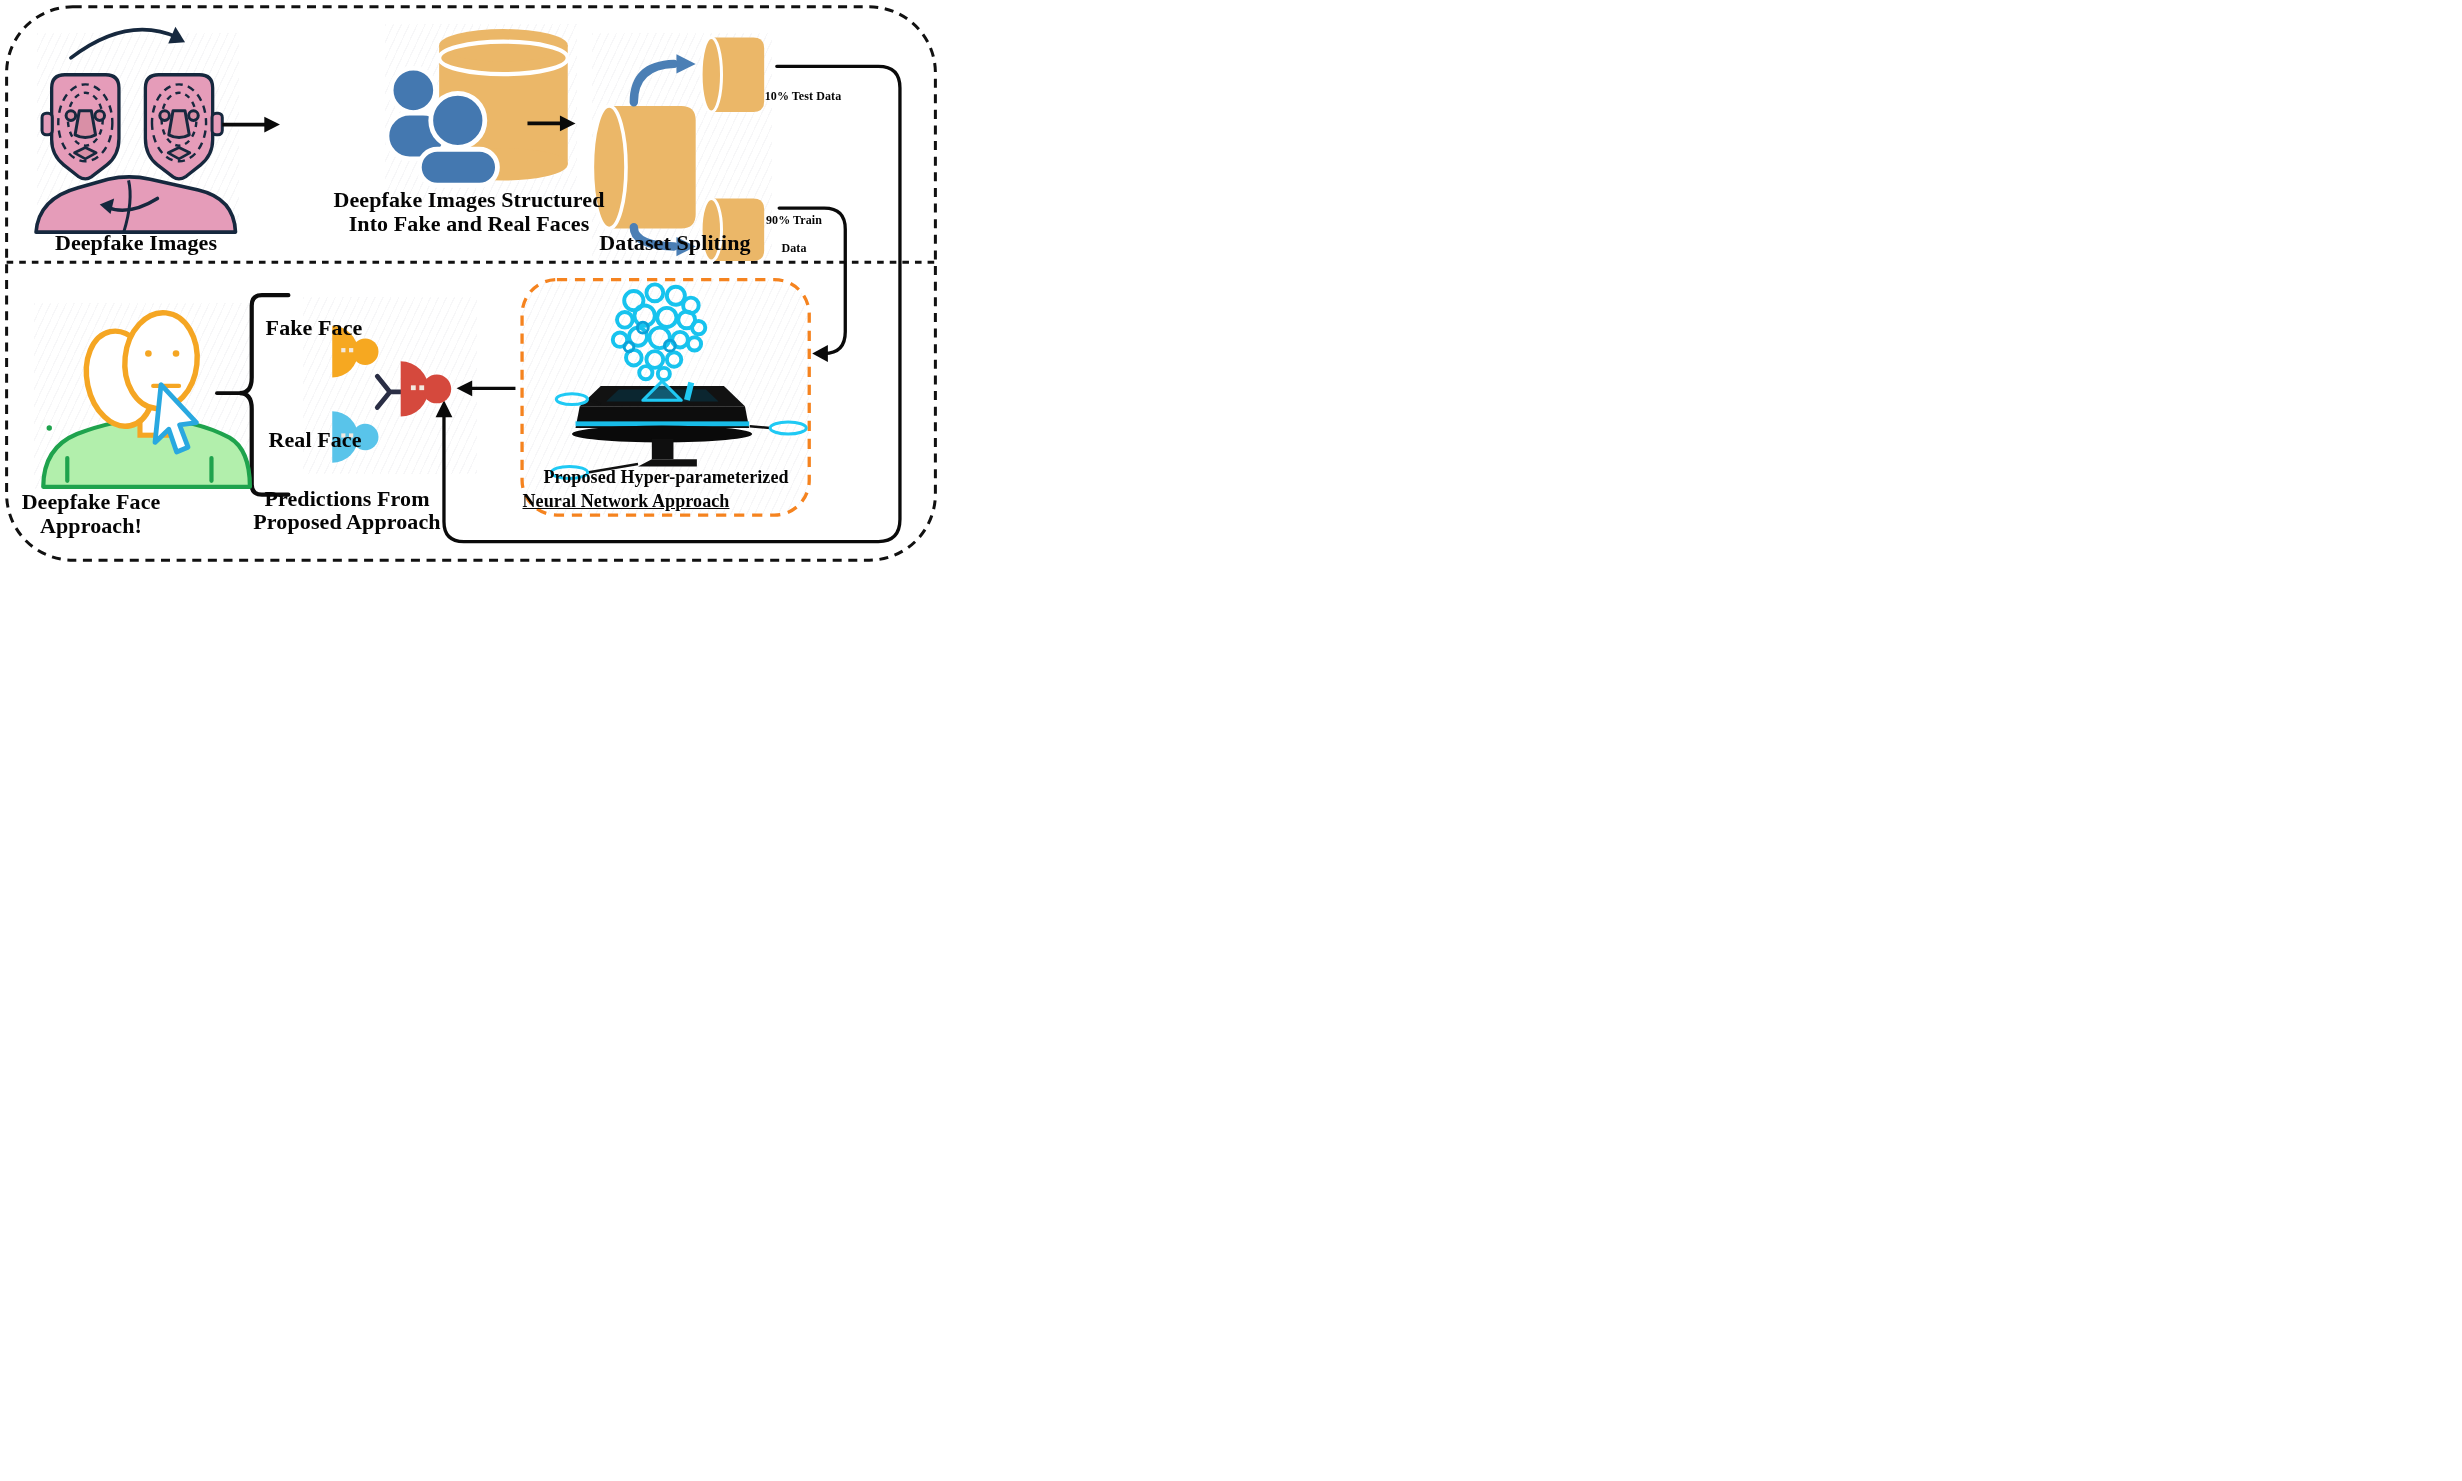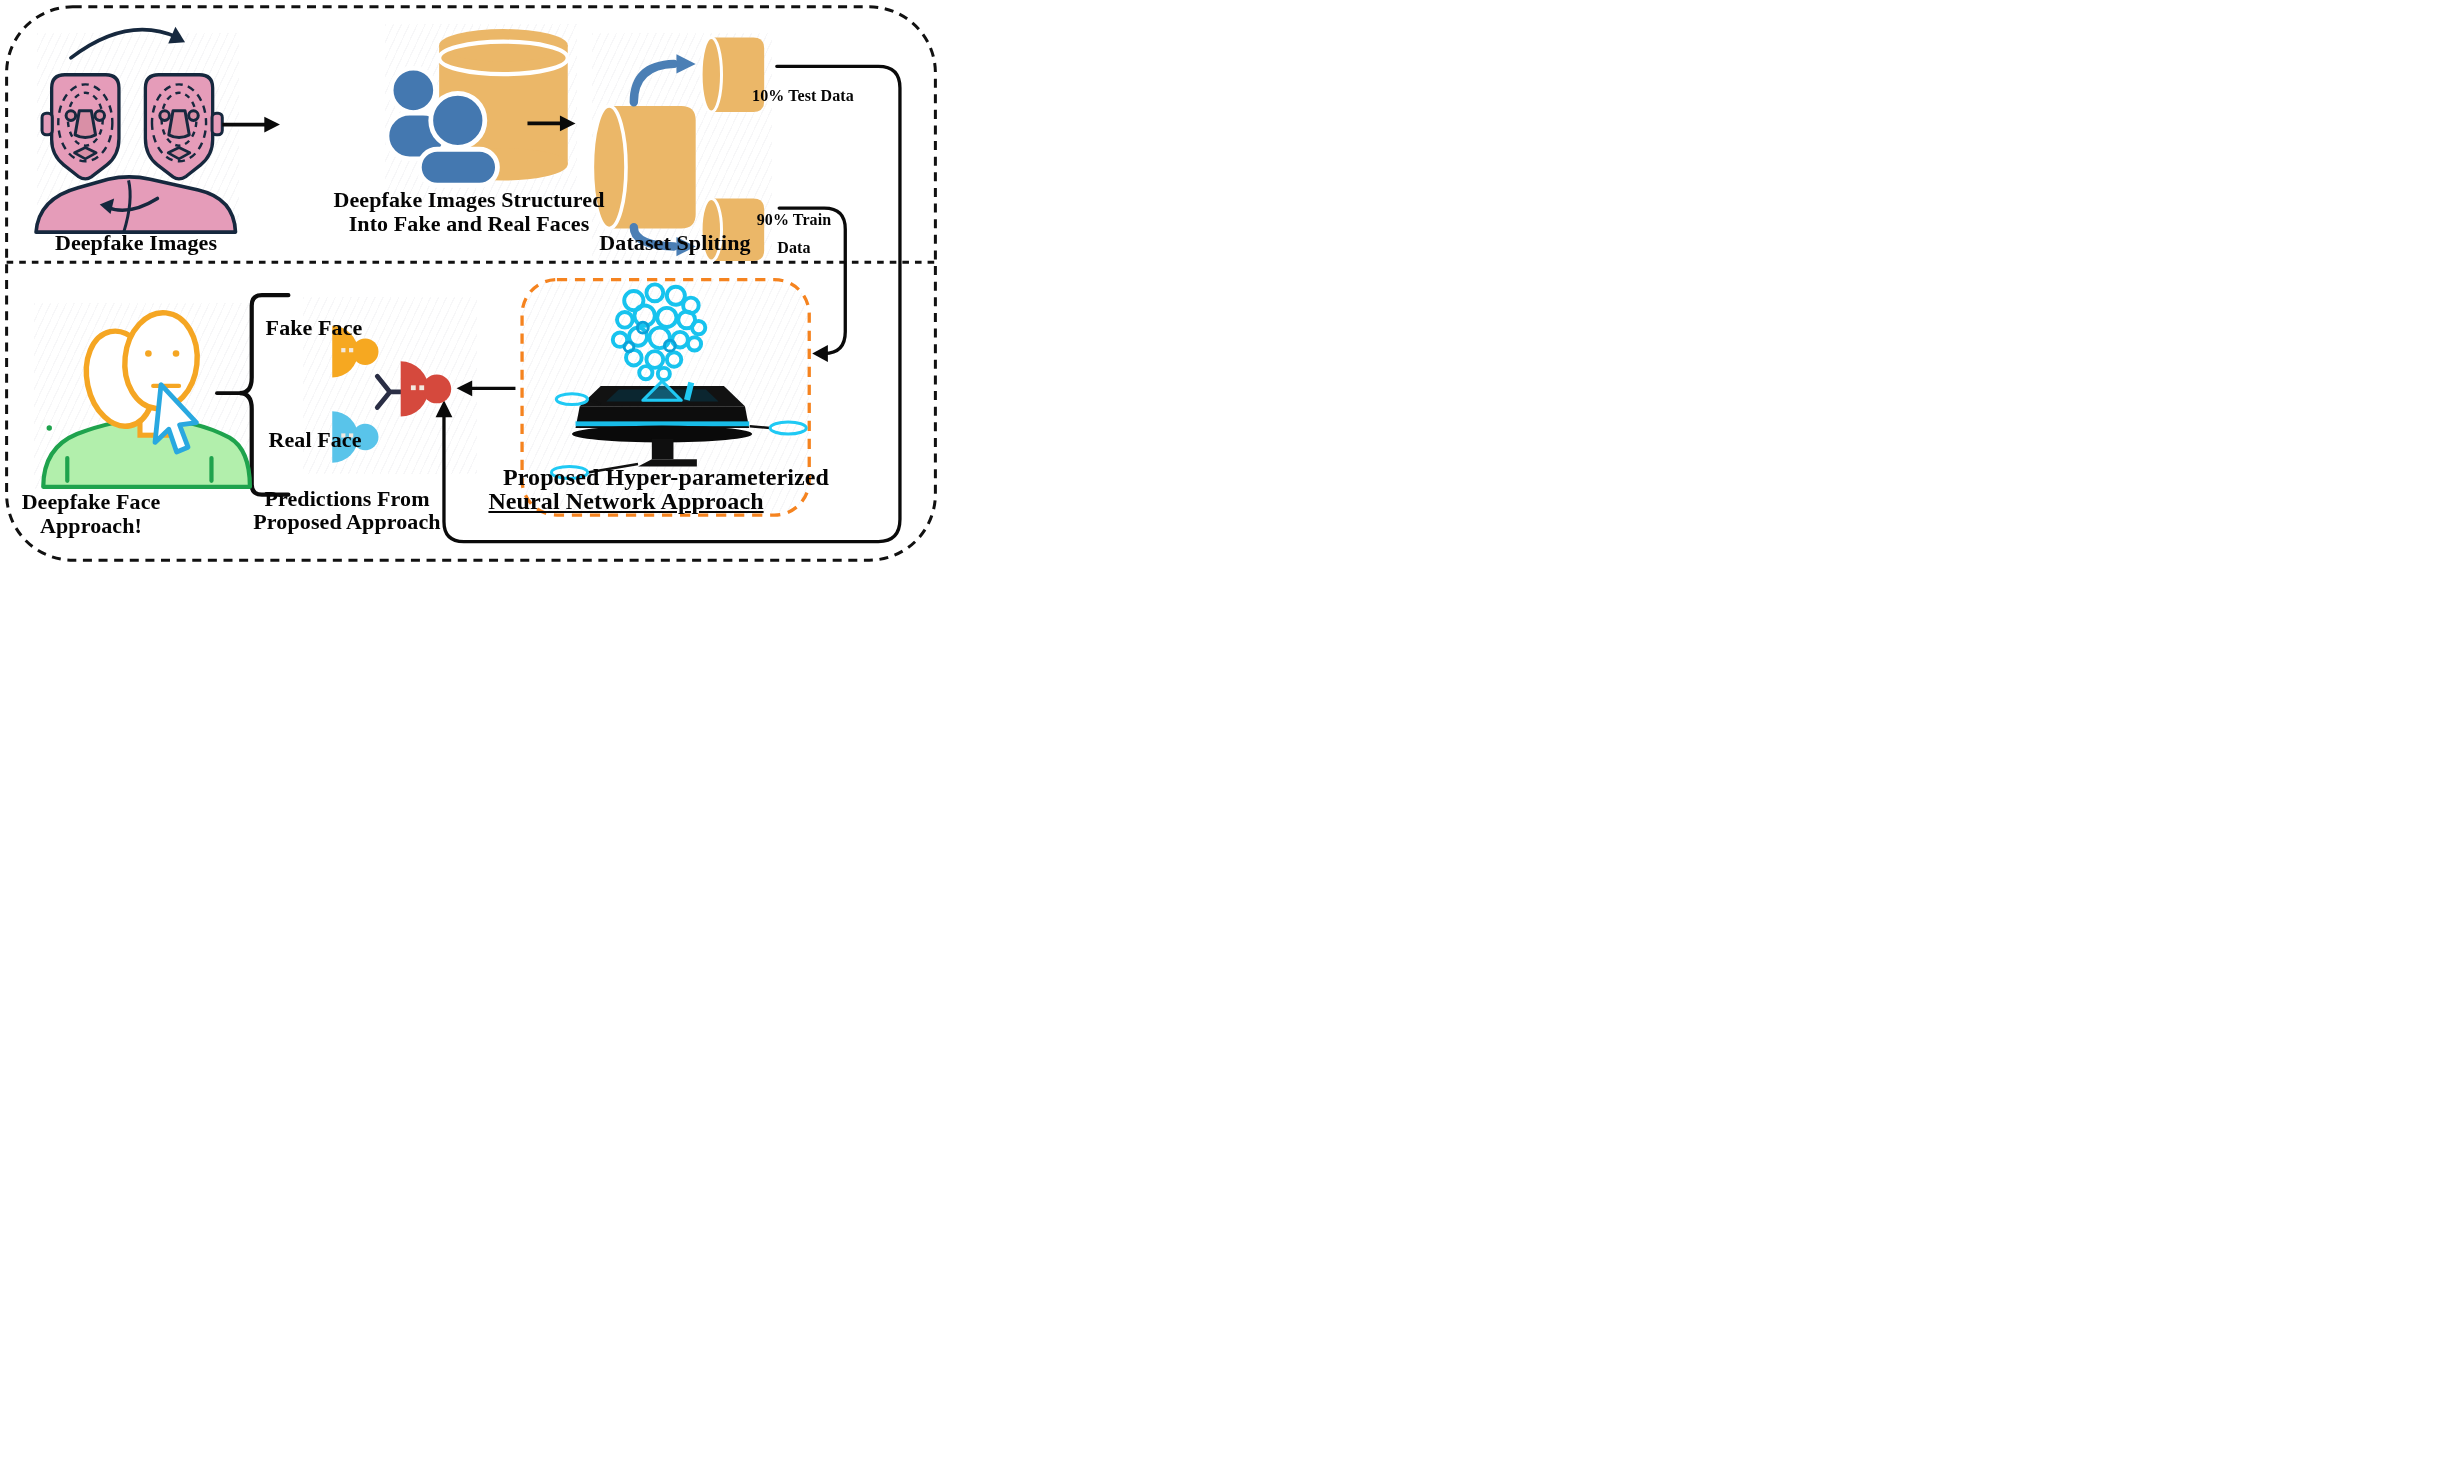--- a/index.html
+++ b/index.html
@@ -11,22 +11,22 @@
   .hatch{
     position:absolute;
     background:repeating-linear-gradient(115deg, rgba(140,140,160,0.07) 0 1.2px, transparent 1.2px 7.2px);
   }
   .hatch.round{border-radius:35px;}
   .label{
     position:absolute;transform:translate(-50%,-50%);
     font-weight:bold;color:#050505;white-space:nowrap;
     font-size:22px;line-height:1;z-index:3;letter-spacing:0.1px;
   }
-  .label.sm{font-size:16px;}
-  .label.nn{font-size:24px;}
+  .label.sm{font-size:12px;}
+  .label.nn{font-size:18px;}
 </style>
 </head>
 <body>
 
 <div class="stage">
 
   <div class="hatch" style="left:37px;top:33px;width:202px;height:198px;"></div>
   <div class="hatch" style="left:385px;top:24px;width:192px;height:180px;"></div>
   <div class="hatch" style="left:592px;top:33px;width:180px;height:228px;"></div>
   <div class="hatch" style="left:303px;top:297px;width:174px;height:177px;"></div>

